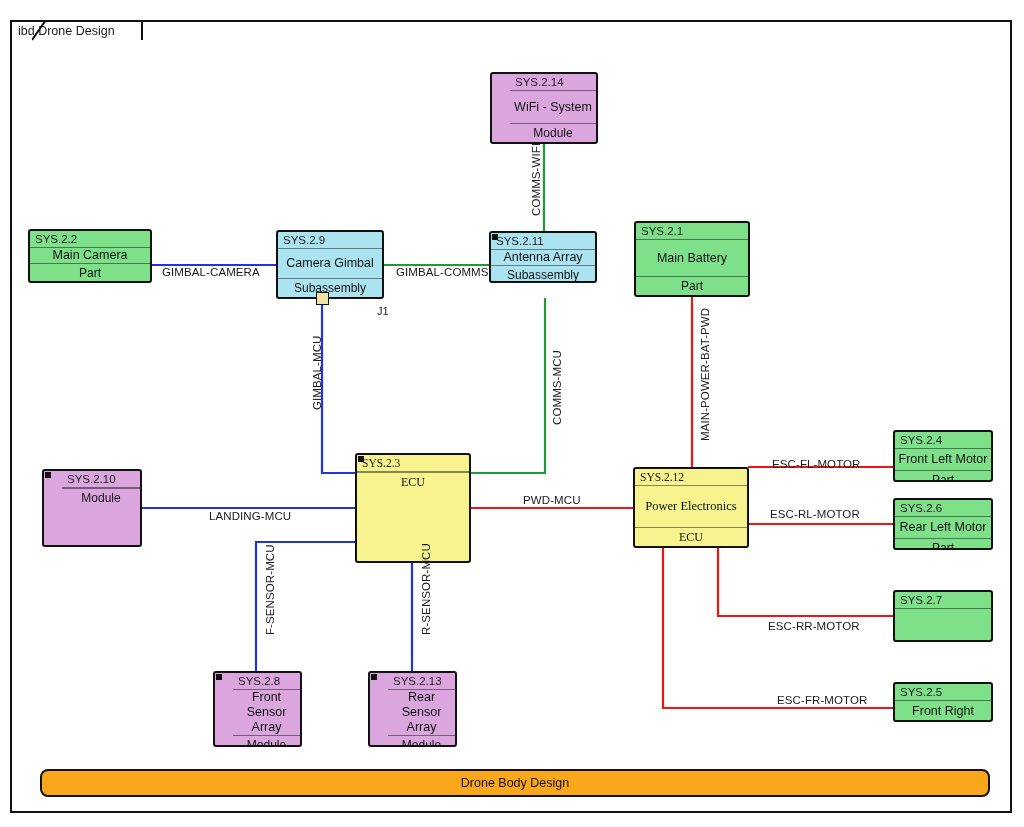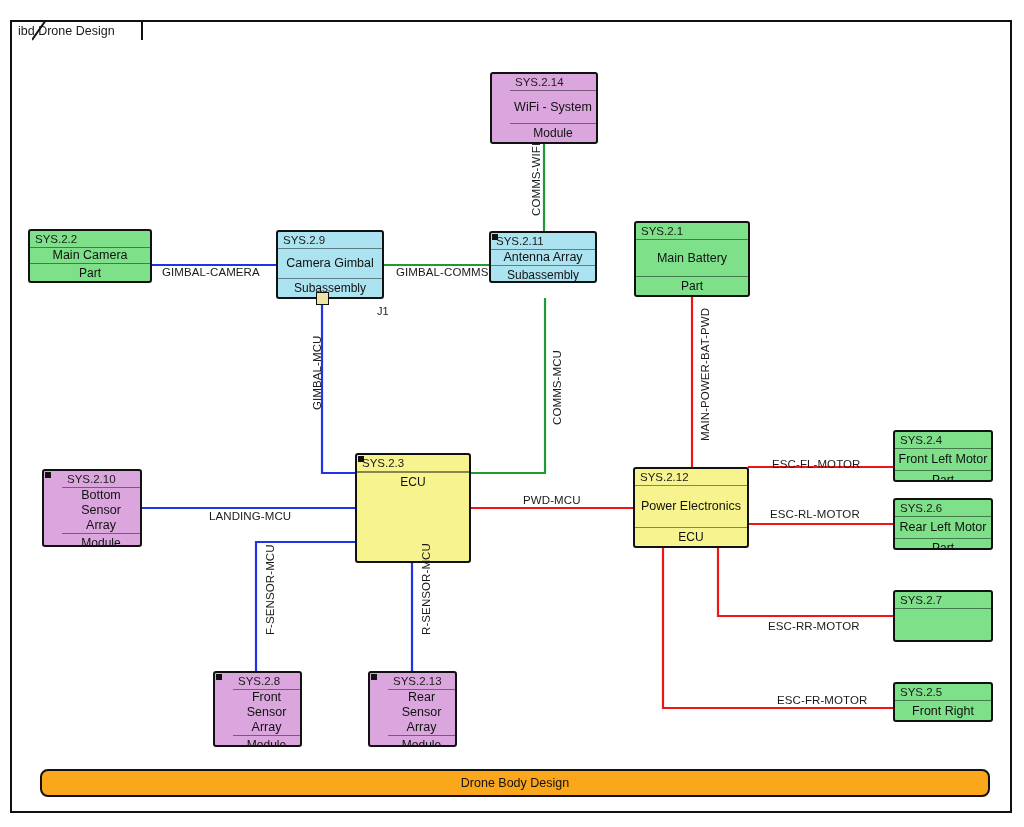--- a/index.html
+++ b/index.html
@@ -21,21 +21,21 @@
        z-index:3;overflow:hidden;display:flex;flex-direction:column;}
   .blk .id{font-size:11.5px;color:#1a1a1a;padding:1px 0 1px 5px;line-height:14px;
            border-bottom:1px solid rgba(0,0,0,.45);white-space:nowrap;}
   .blk .nm{flex:1;display:flex;align-items:center;justify-content:center;text-align:center;
            font-size:12.5px;color:#111;line-height:15px;padding:0 3px;}
   .blk .ty{font-size:12px;color:#111;text-align:center;line-height:16px;
            border-top:1px solid rgba(0,0,0,.45);padding:1px 0;}
   .green{background:#7fe08a;}
   .purple{background:#dba6de;padding-left:18px;}
   .cyan{background:#ace3f0;}
-  .yellow{background:#f7f38f;}
+  .yellow{background:#f7f38f;font-family:Liberation Serif, serif;}
 
   
   .blk.compact .nm{flex:none;line-height:19px;padding:1px 3px;}
 
   
   .corner{position:absolute;left:1px;top:1px;width:6px;height:6px;background:#111;z-index:4;}
 
   
   .port{position:absolute;box-sizing:border-box;width:13px;height:13px;background:#efe3a6;
         border:1.5px solid #111;z-index:5;}
@@ -101,21 +101,20 @@
         <div class="ty">Subassembly</div>
       </div>
       <div class="blk green" style="left: 634px; top: 221px; width: 116px; height: 76px;">
         <div class="id">SYS.2.1</div>
         <div class="nm">Main Battery</div>
         <div class="ty">Part</div>
       </div>
       <div class="blk purple" style="left: 42px; top: 469px; width: 100px; height: 78px;">
         <div class="corner"></div>
         <div class="id">SYS.2.10</div>
-        <div class="nm">Bottom Sensor Array</div>
         <div class="ty">Module</div>
       </div>
       <div class="blk yellow" style="left: 355px; top: 453px; width: 116px; height: 110px;">
         <div class="corner"></div>
         <div class="id">SYS.2.3</div>
         <div class="ty">ECU</div>
       </div>
       <div class="blk yellow" style="left: 633px; top: 467px; width: 116px; height: 81px;">
         <div class="id">SYS.2.12</div>
         <div class="nm">Power Electronics</div>

